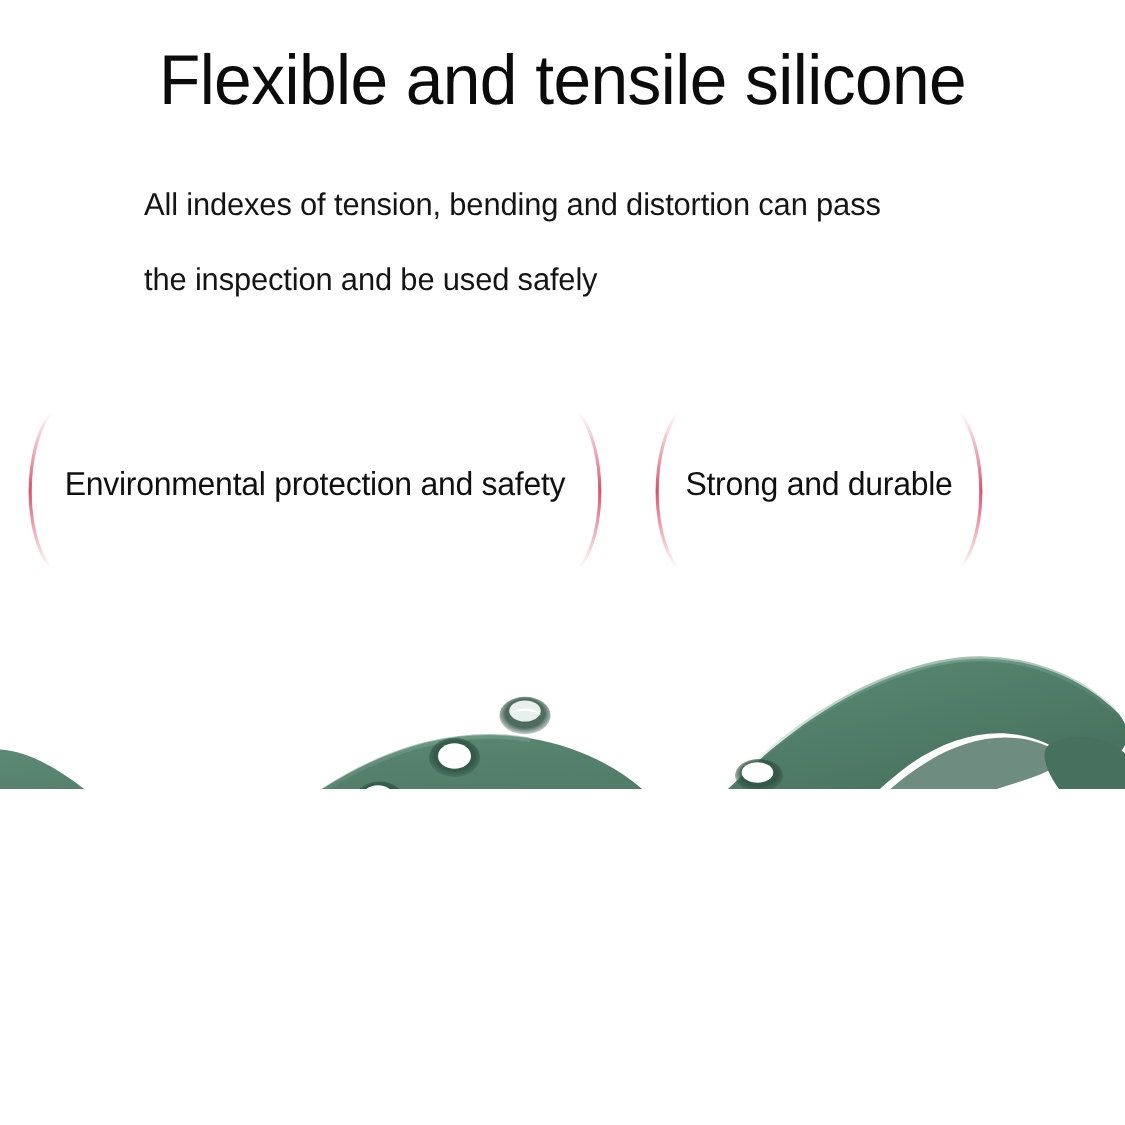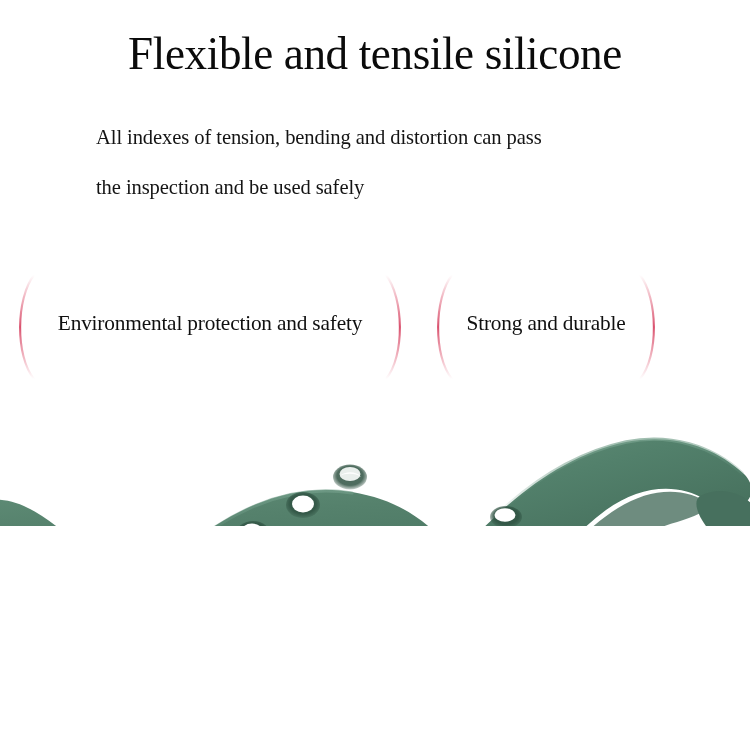--- a/index.html
+++ b/index.html
@@ -10,21 +10,20 @@
   }
   body {
     font-family: "Liberation Sans", sans-serif;
   }
   #page {
     position: relative;
     width: 750px;
     height: 526px;
     background: #ffffff;
     overflow: hidden;
-    font-family: Liberation Serif, serif;
   }
 
   
   .headline {
     position: absolute;
     left: 0;
     top: 22px;
     width: 750px;
     text-align: center;
     font-size: 47px;

